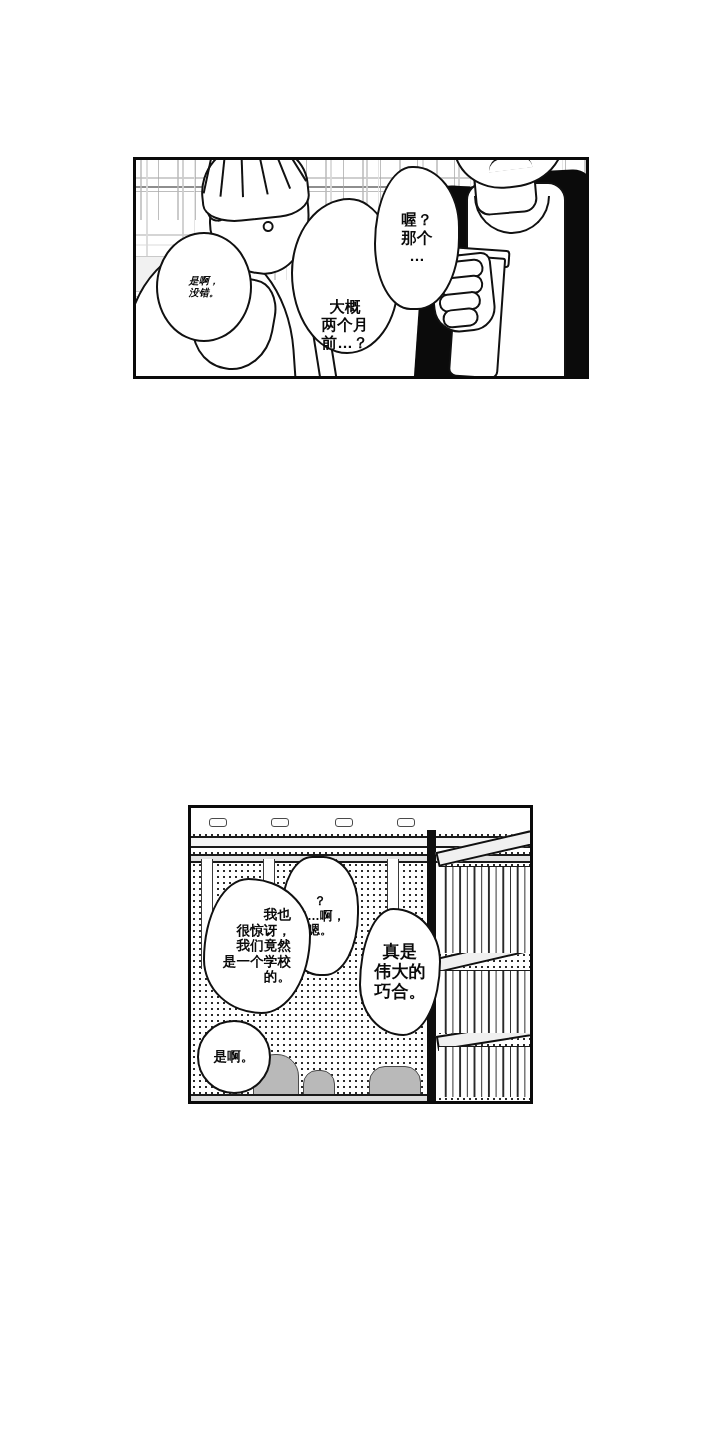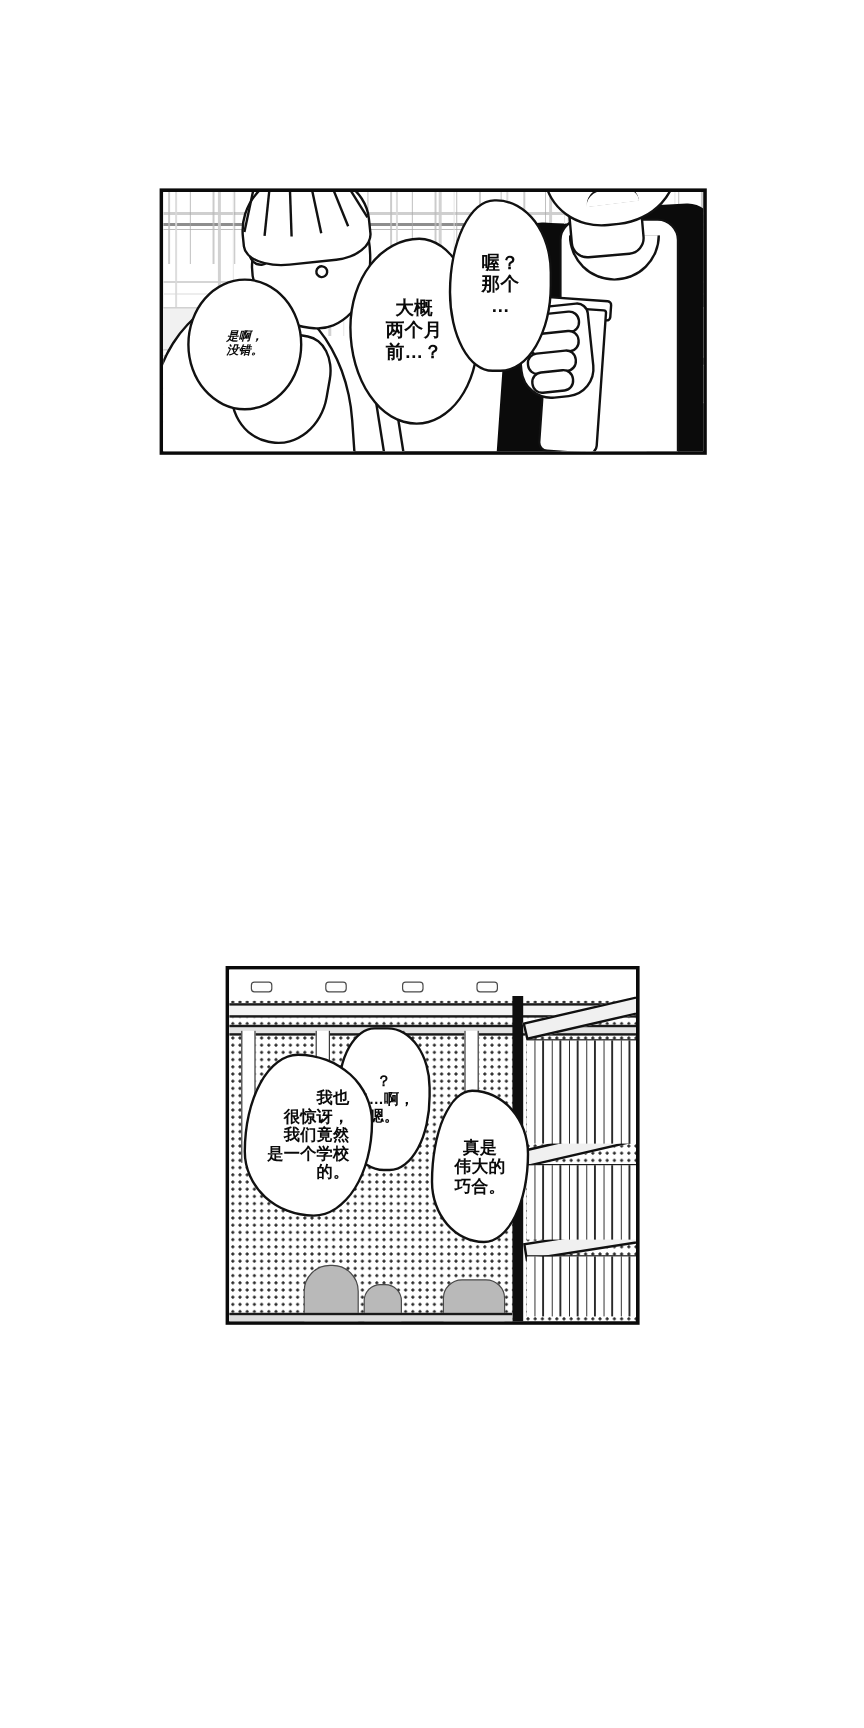--- a/index.html
+++ b/index.html
@@ -332,20 +332,21 @@
     font-weight: 700;
     line-height: 1.16;
     letter-spacing: .2px;
     box-sizing: border-box;
     white-space: pre-line;
     z-index: 40;
   }
   .balloon.oval   { border-radius: 50% / 50%; }
   .balloon.cloudy {
     border-radius: 54% 46% 48% 52% / 48% 54% 46% 52%;
+    align-items: flex-end;
   }
   .balloon.cloudy2 {
     border-radius: 46% 56% 52% 44% / 56% 44% 52% 48%;
   }
   .balloon.blob {
     border-radius: 42% 58% 46% 54% / 60% 42% 58% 40%;
   }
   .balloon.soft {
     border-radius: 40% 46% 44% 50% / 46% 42% 52% 50%;
   }
@@ -353,21 +354,21 @@
 
   
   #b-p1-1 { left: 20px;  top: 72px;  width: 96px;  height: 110px; font-size: 10px; font-style: italic; }
   #b-p1-2 { left: 155px; top: 38px;  width: 108px; height: 156px; font-size: 15.5px; }
   #b-p1-3 { left: 238px; top: 6px;   width: 86px;  height: 144px; font-size: 15.5px; }
   #b-p1-4 { left: 342px; top: 82px;  width: 98px;  height: 124px; font-size: 15.5px; }
 
   
   #b-p2-1 { left: 12px;  top: 70px;  width: 108px; height: 136px; font-size: 13.5px; }
   #b-p2-2 { left: 90px;  top: 48px;  width: 78px;  height: 120px; font-size: 12.5px; }
-  #b-p2-3 { left: 168px; top: 100px; width: 82px;  height: 128px; font-size: 14px; }
+  #b-p2-3 { left: 168px; top: 100px; width: 82px;  height: 128px; font-size: 17px; }
   #b-p2-4 { left: 207px; top: 18px;  width: 102px; height: 132px; font-size: 13.5px; }
   #b-p2-5 { left: 6px;   top: 212px; width: 74px;  height: 74px;  font-size: 13.5px; }
 
   
   #b-p1-3 { z-index: 42; }
   #b-p1-2 { z-index: 41; }
   #b-p1-1 { z-index: 43; }
   #b-p1-4 { z-index: 44; }
   #b-p2-2 { z-index: 41; }
   #b-p2-1 { z-index: 43; text-align: right; }
@@ -491,15 +492,18 @@
     <div class="balloon soft" id="b-p2-2">
       <span class="balloon-text">？
 噢…啊，
 嗯。</span>
     </div>
     <div class="balloon blob" id="b-p2-3">
       <span class="balloon-text">真是
 伟大的
 巧合。</span>
     </div>
+    <div class="balloon oval" id="b-p2-5">
+      <span class="balloon-text">是啊。</span>
+    </div>
   </div>
 
 </div>
 
 </body></html>

